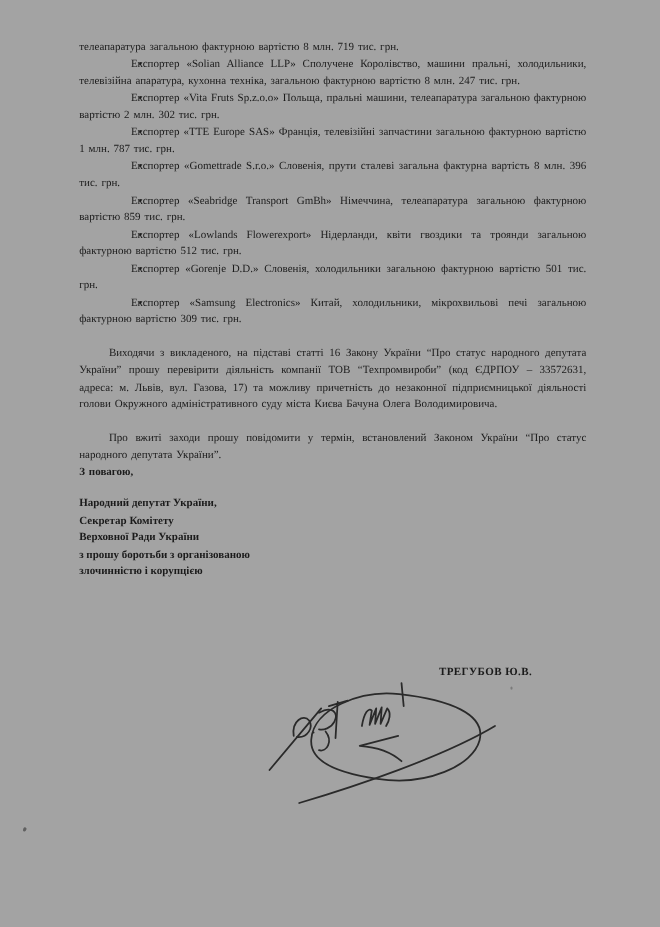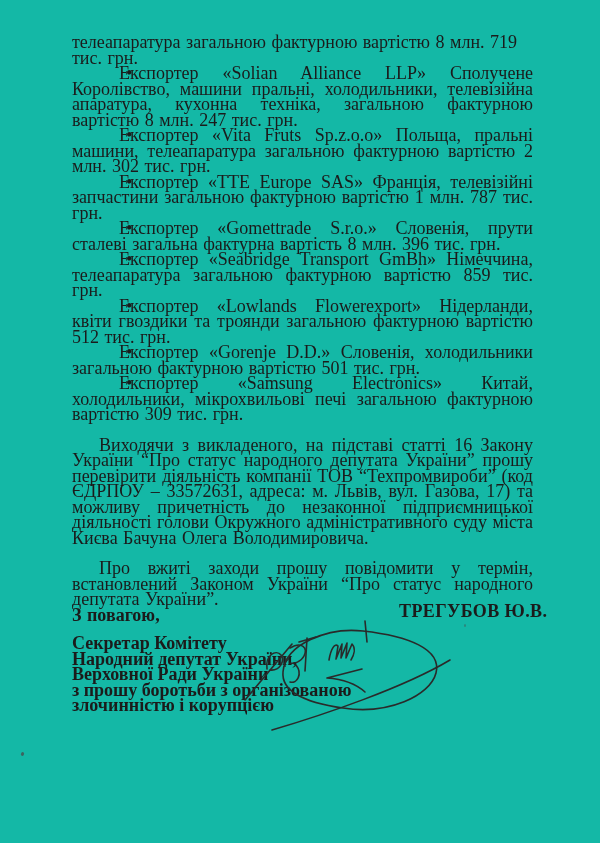--- a/index.html
+++ b/index.html
@@ -1,19 +1,19 @@
 <!DOCTYPE html>
 <html><head>
 <meta charset="utf-8">
 <style>
   html,body{margin:0;padding:0;background:#ffffff;}
   .page{
-    position:relative;width:600px;height:843px;background:#14b8a6;overflow:hidden;
+    position:relative;width:600px;height:843px;background:#a3a3a3;overflow:hidden;
     font-family:"Liberation Serif","DejaVu Serif",serif;
-    font-size:18px;line-height:15.5px;color:#1b1b1b;
+    font-size:10px;line-height:15.5px;color:#1b1b1b;
   }
   .content{position:absolute;left:72px;top:35px;width:461px;}
   .content p{margin:0;text-align:justify;text-indent:27px;word-spacing:1px;}
   p.no-indent{text-indent:0;text-align:left;}
   .bullet-glyph{display:inline-block;width:7px;}
   .bullet-gap{display:inline-block;width:13px;}
   .par-gap{margin-top:15px !important;}
   .closing{margin-top:47px;font-weight:bold;text-indent:0 !important;text-align:left !important;}
   .sig-block{margin-top:13px;font-weight:bold;}
   .sig-block div{line-height:15.5px;}
@@ -56,22 +56,22 @@
       <span class="bullet-glyph">•</span><span class="bullet-gap"></span><span>Експортер «Samsung Electronics» Китай, холодильники, мікрохвильові печі загальною фактурною вартістю 309 тис. грн.</span>
     </p>
 
     <p class="par-gap">Виходячи з викладеного, на підставі статті 16 Закону України “Про статус народного депутата України” прошу перевірити діяльність компанії ТОВ “Техпромвироби” (код ЄДРПОУ – 33572631, адреса: м. Львів, вул. Газова, 17) та можливу причетність до незаконної підприємницької діяльності голови Окружного адміністративного суду міста Києва Бачуна Олега Володимировича.</p>
 
     <p class="par-gap">Про вжиті заходи прошу повідомити у термін, встановлений Законом України “Про статус народного депутата України”.</p>
 
     <p class="closing">З повагою,</p>
 
     <div class="sig-block">
+      <div>Народний депутат України,</div>
       <div>Секретар Комітету</div>
-      <div>Народний депутат України,</div>
       <div>Верховної Ради України</div>
       <div>з прошу боротьби з організованою</div>
       <div>злочинністю і корупцією</div>
     </div>
   </div>
 
   <div class="signatory-name">ТРЕГУБОВ Ю.В.</div>
 
   <svg class="signature-svg" viewBox="0 0 230 150" fill="none" stroke="#2a2a2a" stroke-width="1.6" stroke-linecap="round" stroke-linejoin="round">
 

